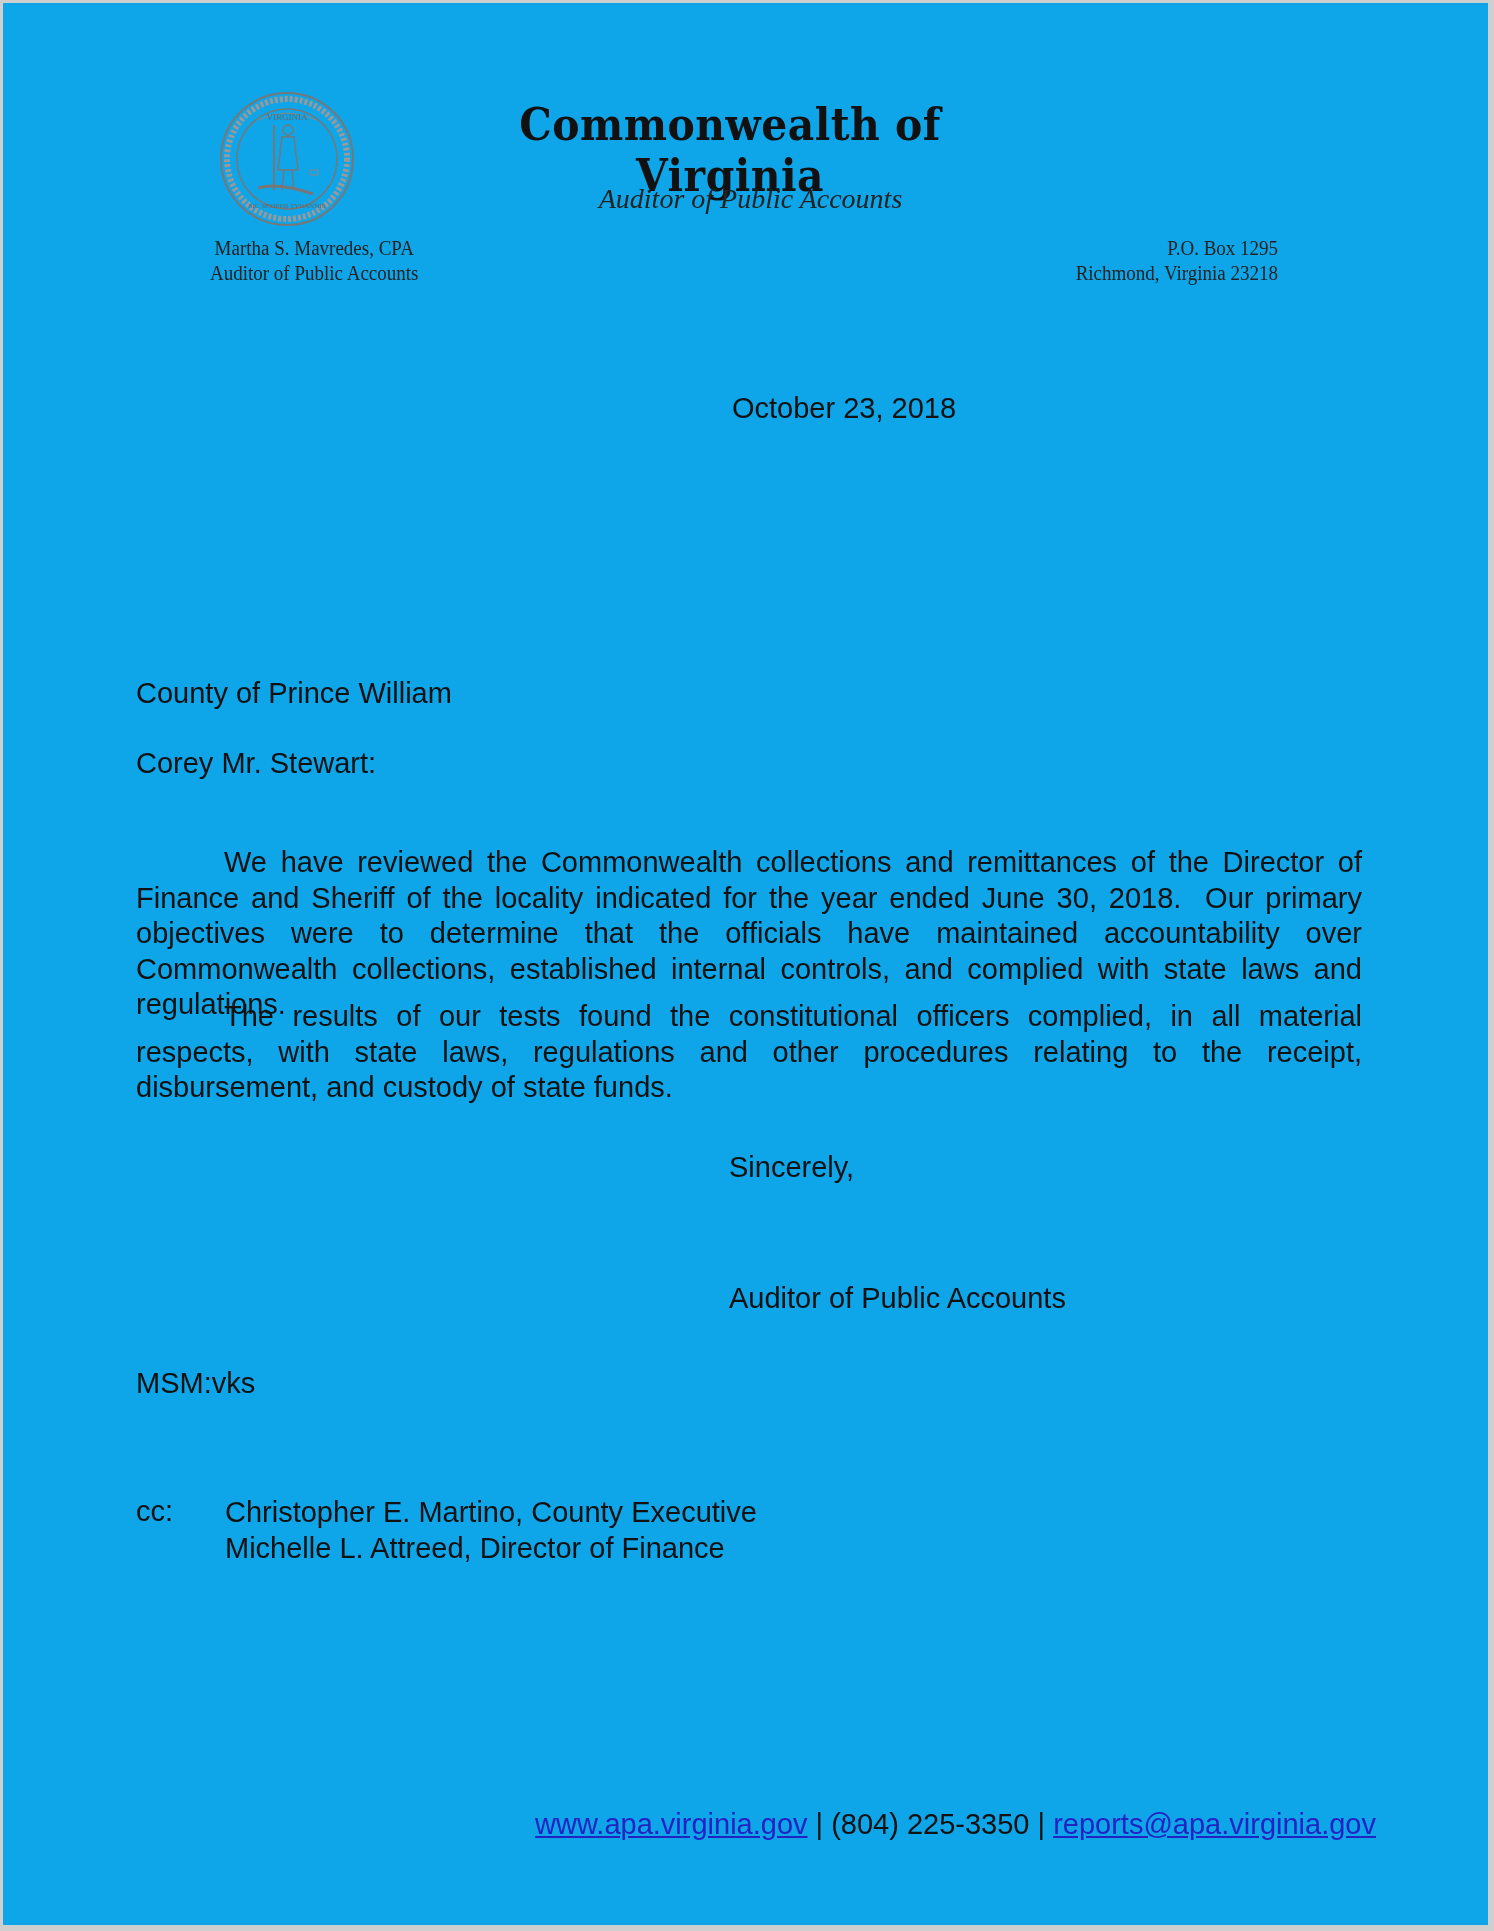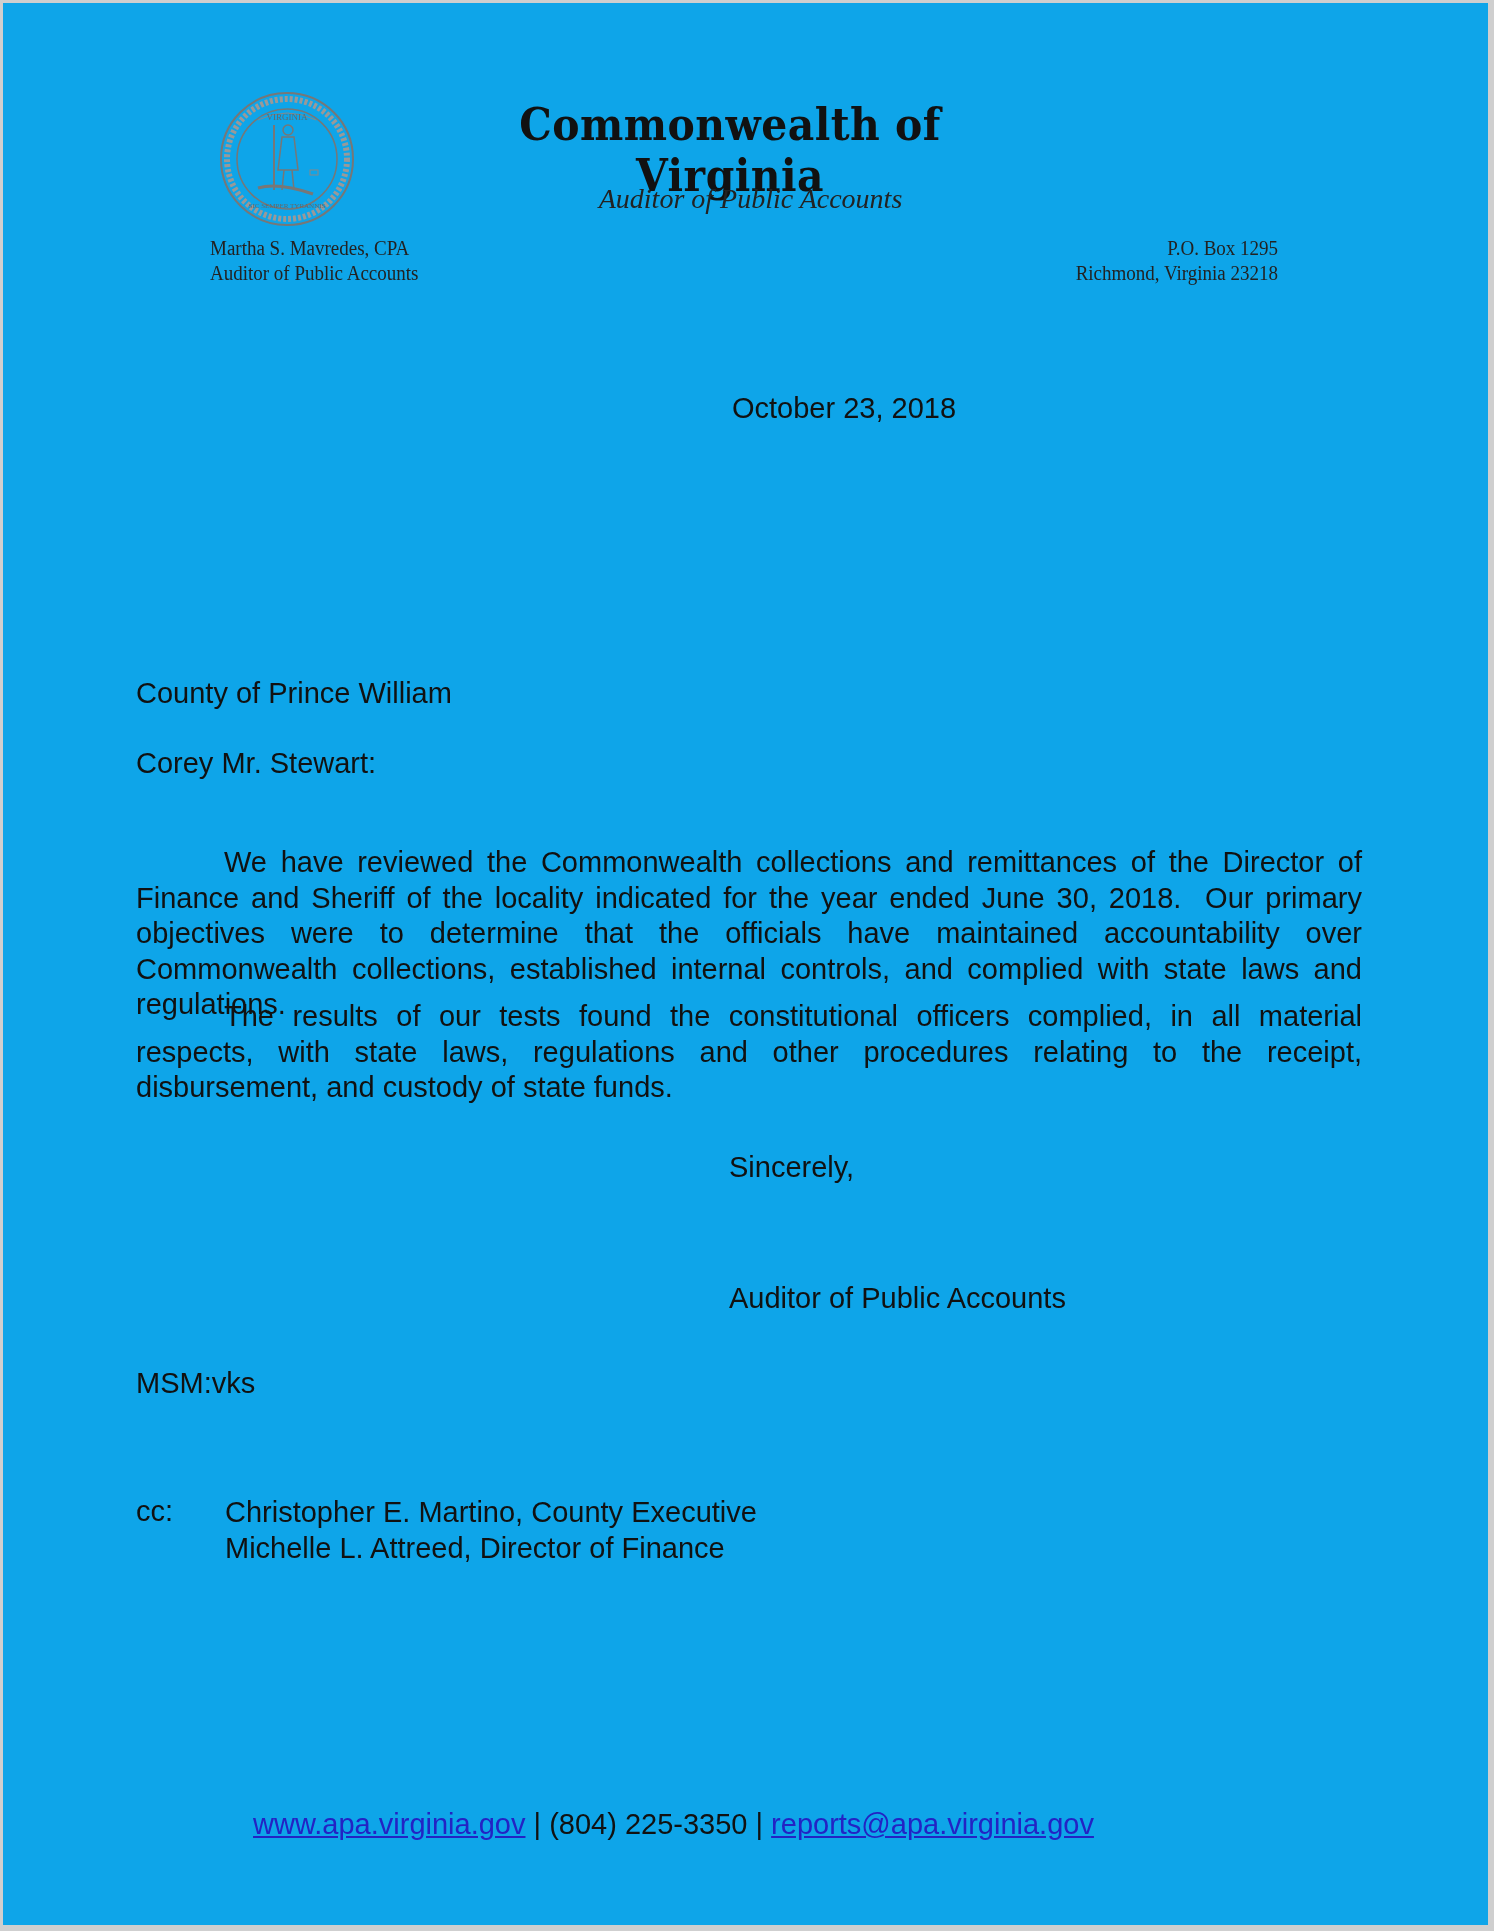--- a/index.html
+++ b/index.html
@@ -33,21 +33,21 @@
   }
   .lh-sub {
     position: absolute; left: 575px; top: 180px;
     width: 345px; text-align: center;
     font-family: "Liberation Serif", serif;
     font-style: italic; font-size: 28px; color: #222;
   }
   .lh-left, .lh-right {
     position: absolute; top: 233px;
     font-family: "Liberation Serif", serif;
-    font-size: 20px; line-height: 25px; color: #222;
+    font-size: 20px; line-height: 25px; color: #222; text-align: center;
   }
   .lh-left { left: 207px; }
   .lh-right { right: 210px; text-align: right; }
   .lh-left div, .lh-right div { transform: scaleX(0.95); }
   .lh-left div { transform-origin: left; }
   .lh-right div { transform-origin: right; }
 
   
   .txt {
     font-family: "Liberation Sans", sans-serif;
@@ -66,21 +66,22 @@
   .p2 { top: 996px; }
   .sincerely { left: 726px; top: 1137px; margin-top: 11px; }
   .sig-title { left: 726px; top: 1279px; }
   .initials { left: 133px; top: 1364px; }
   .cc-label { left: 133px; top: 1492px; }
   .cc-list { position: absolute; left: 222px; top: 1492px; line-height: 35.5px; }
 
   
   .footer {
     position: absolute; left: 0; width: 1341px; top: 1805px;
-    text-align: center;
+    text-align: right;
+    padding-left: 32px;
   }
   .footer a {
     color: #2323c4; text-decoration: underline;
   }
   .footer .sep { color: #111; }
 </style>
 </head>
 <body>
 
 <div class="page">

